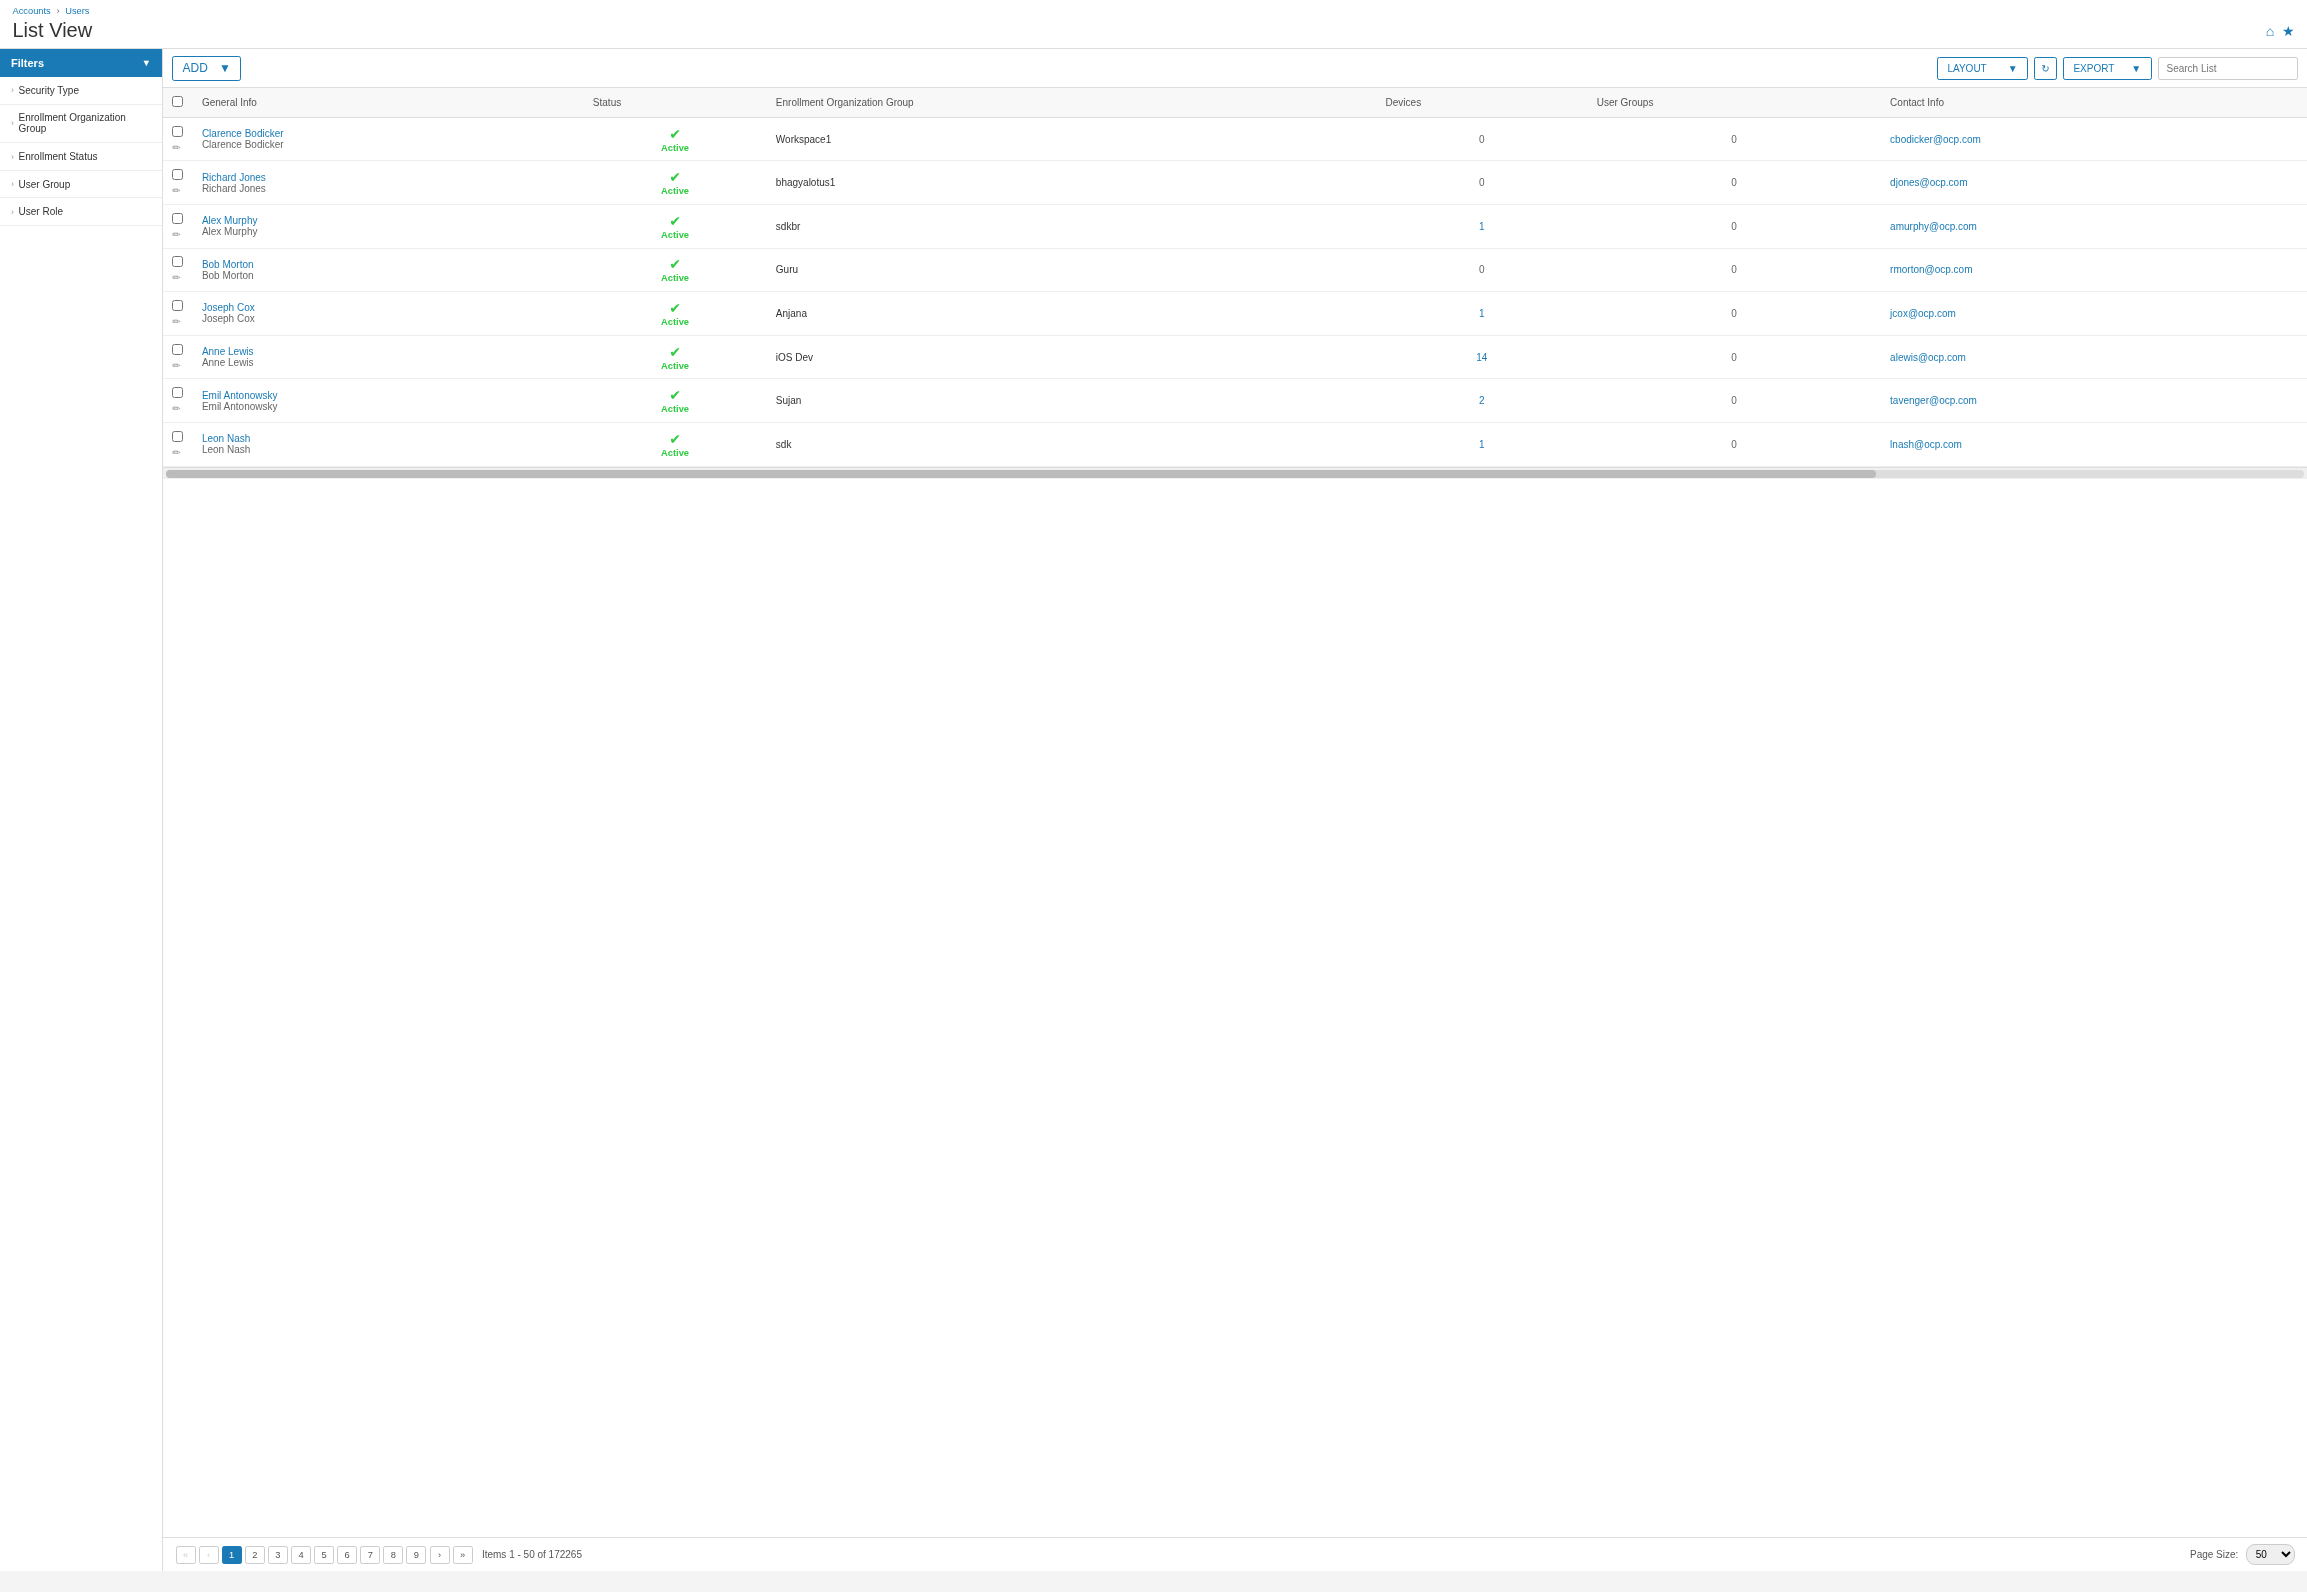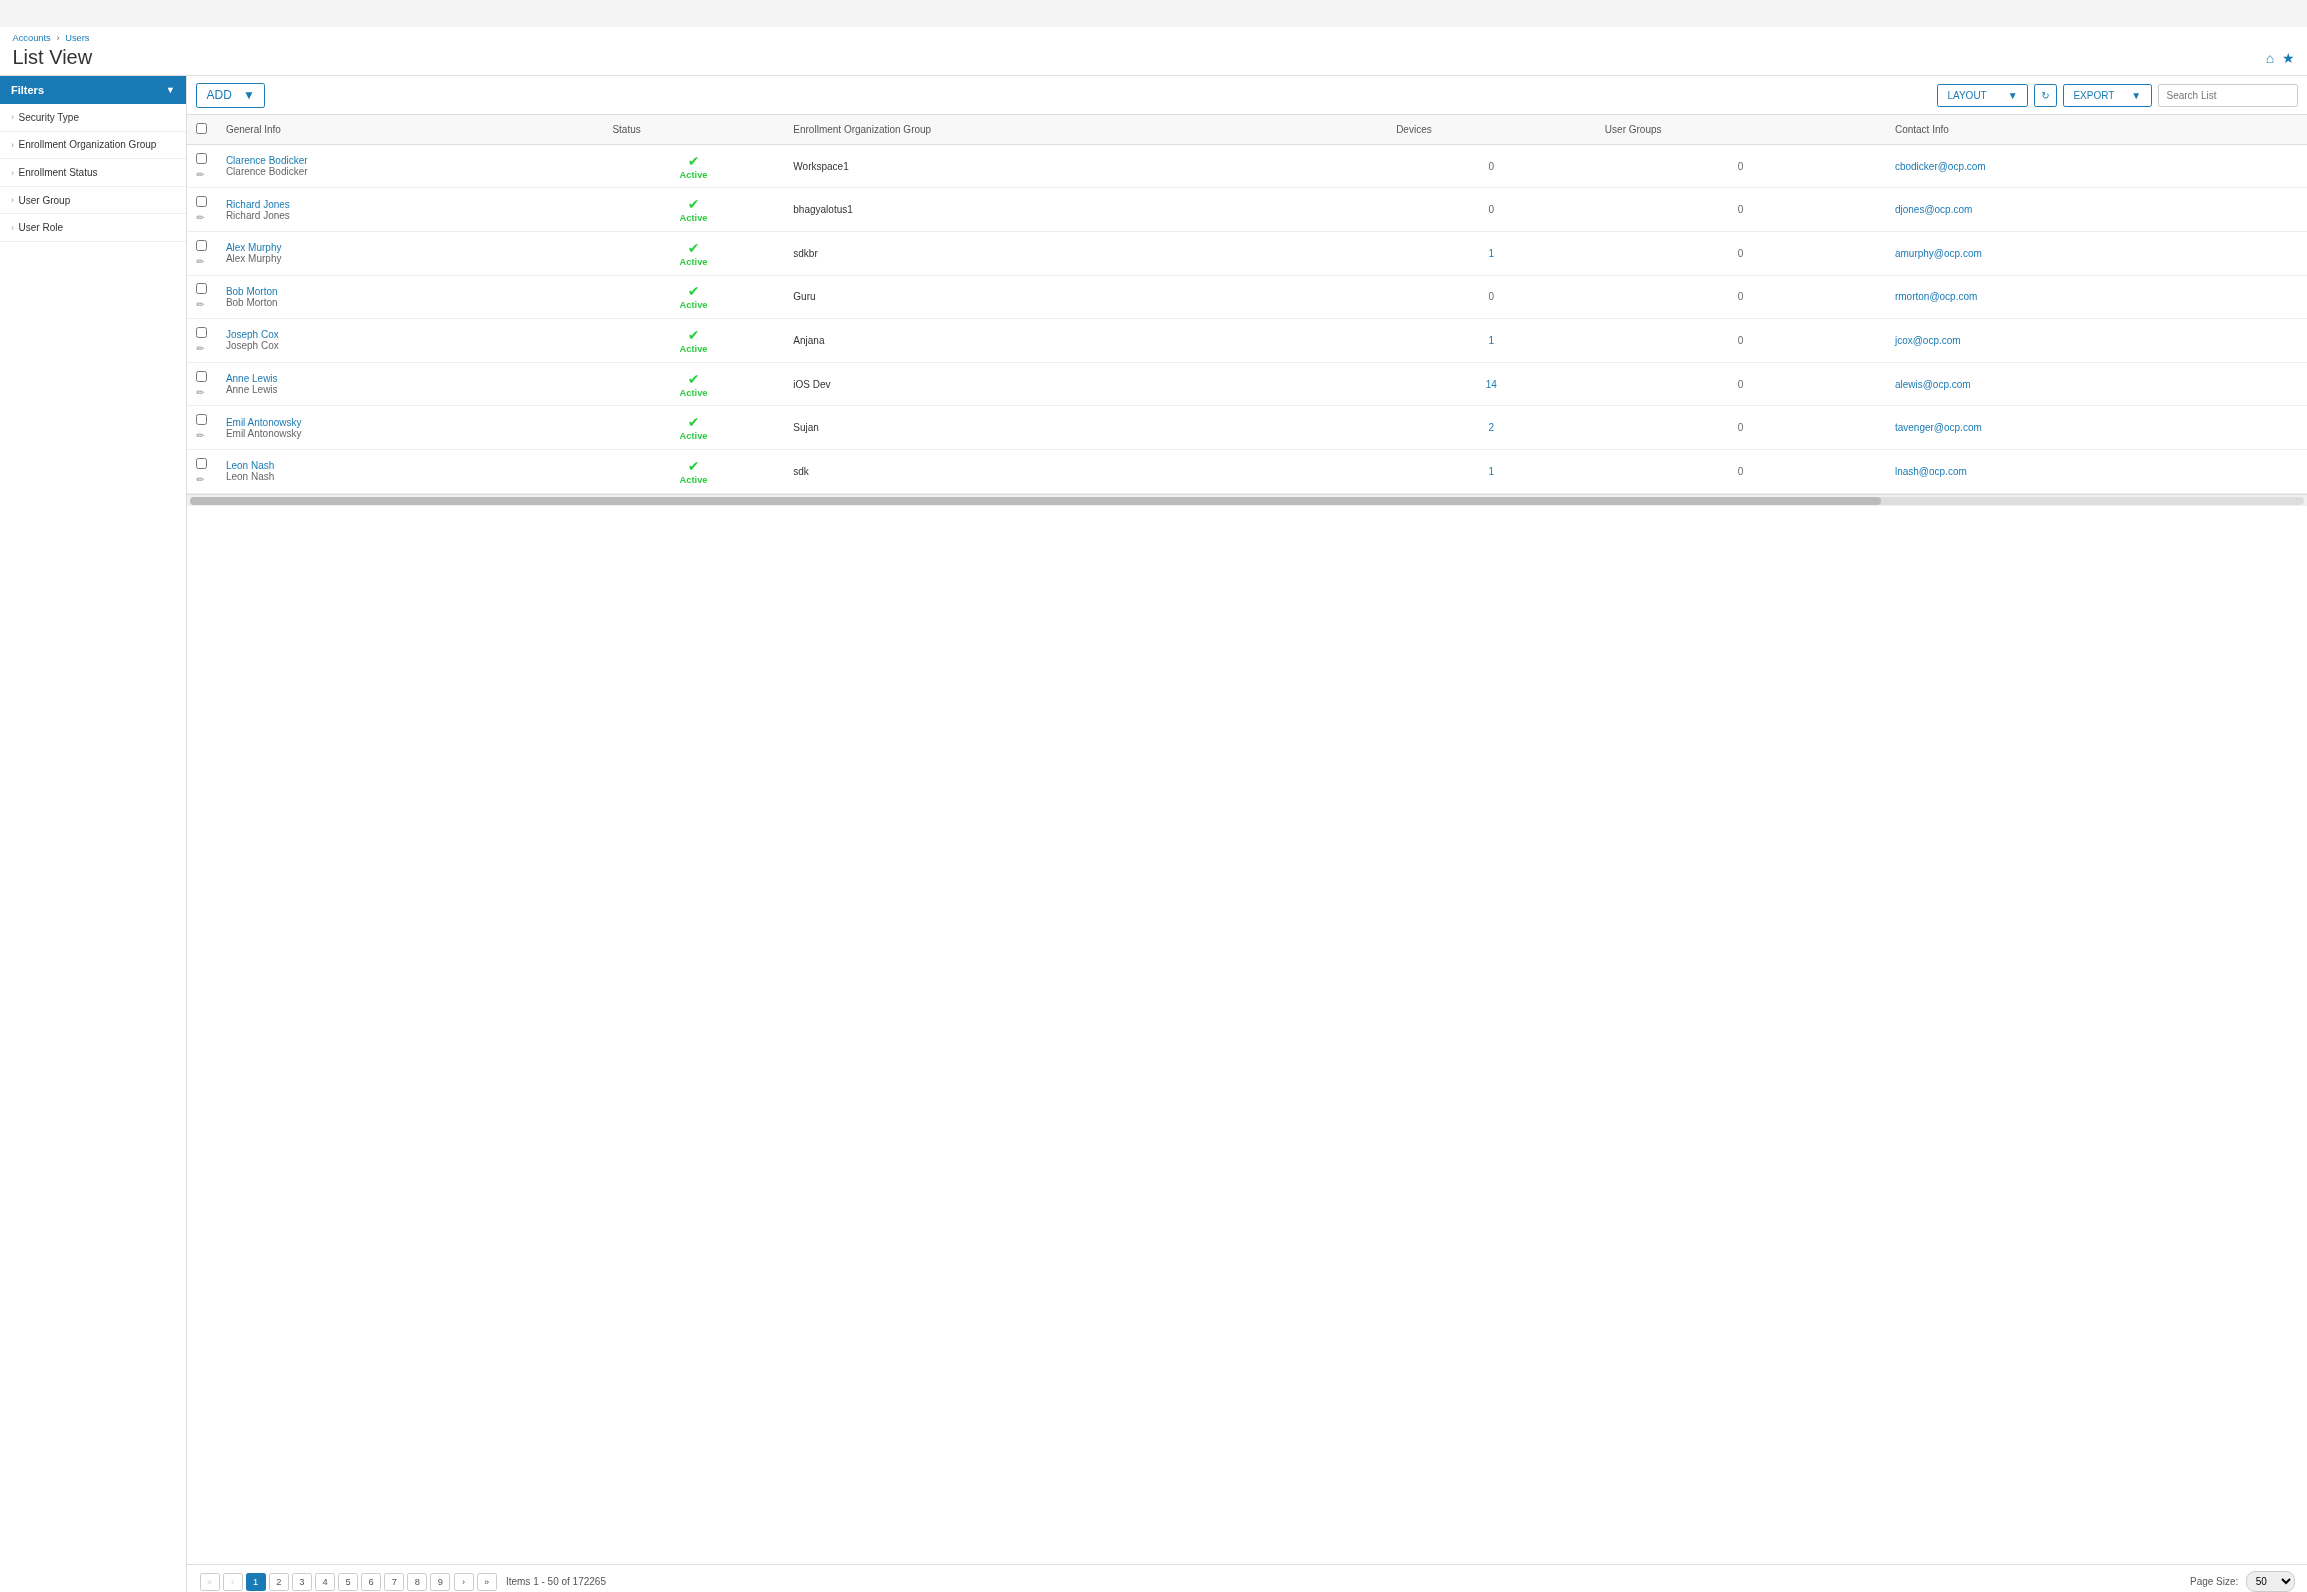--- a/index.html
+++ b/index.html
@@ -1,30 +1,30 @@
 <!DOCTYPE html>
 <html style="font-size:12.5px"><head>
   <meta charset="utf-8">
   <style>
     * { box-sizing: border-box; margin: 0; padding: 0; }
     body { font-family: Arial, sans-serif; font-size: 10px; background: #f4f4f4; color: #333; }
 
-    .top-bar { padding: 6.2px 12.5px; background: #fff; border-bottom: 0.8px solid #ddd; margin-top: 27px; }
+    .top-bar { padding: 6.2px 12.5px; background: #fff; border-bottom: 0.8px solid #ddd; }
     .breadcrumb { font-size: 9.3px; color: #666; margin-bottom: 3.1px; }
     .breadcrumb a { color: #1a7ab5; text-decoration: none; }
     .breadcrumb span { margin: 0 3.1px; }
     .page-title-row { display: flex; align-items: center; justify-content: space-between; }
     .page-title { font-size: 20px; font-weight: 300; color: #333; }
     .title-icons { display: flex; gap: 7.8px; }
     .title-icon { color: #1a7ab5; font-size: 14px; cursor: pointer; }
 
     .main-layout { display: flex; height: calc(100vh - 70px); overflow: hidden; }
 
     
-    .sidebar { width: 187px; background: #fff; border-right: 0.8px solid #ddd; flex-shrink: 0; overflow-y: auto; }
+    .sidebar { width: 163px; background: #fff; border-right: 0.8px solid #ddd; flex-shrink: 0; overflow-y: auto; }
     .filters-header { background: #1a7ab5; color: #fff; padding: 7.8px 11px; font-size: 11px; font-weight: bold; display: flex; align-items: center; justify-content: space-between; cursor: pointer; }
     .filters-header .chevron { font-size: 9.3px; }
     .filter-item { border-bottom: 0.8px solid #eee; padding: 7.8px 11px; cursor: pointer; color: #333; font-size: 10px; display: flex; align-items: center; gap: 4.7px; }
     .filter-item .arrow { color: #999; font-size: 8.6px; }
 
     
     .content-area { flex: 1; display: flex; flex-direction: column; overflow: hidden; }
 
     
     .toolbar { background: #fff; border-bottom: 0.8px solid #ddd; padding: 6.2px 9.3px; display: flex; align-items: center; gap: 6.2px; }

